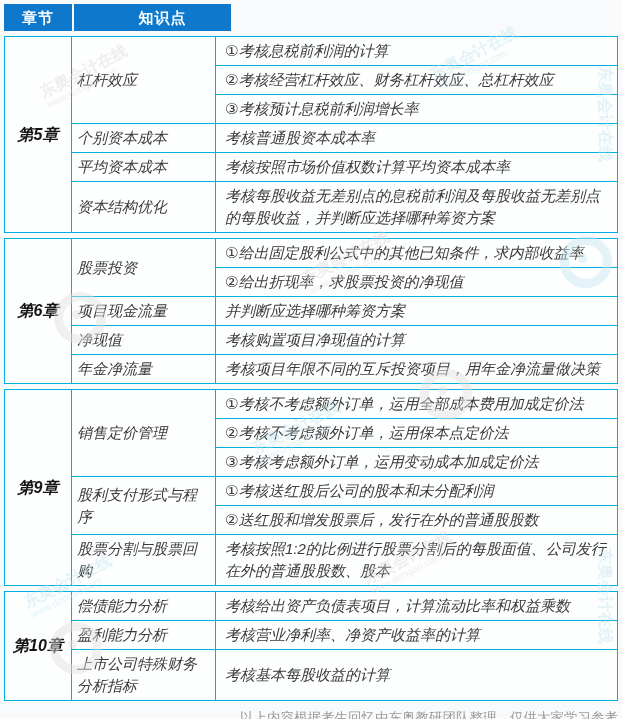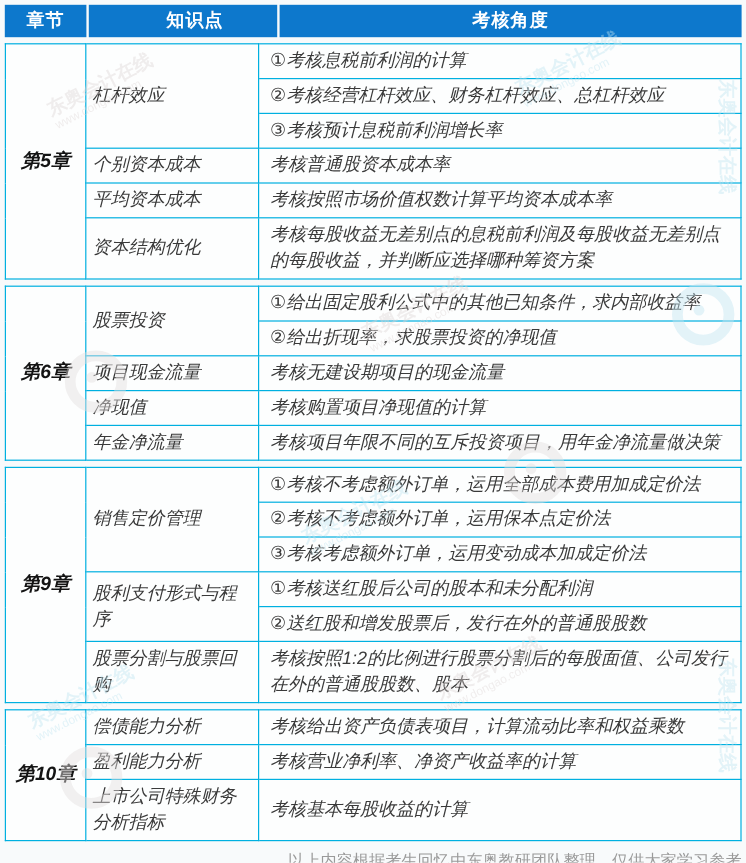--- a/index.html
+++ b/index.html
@@ -74,21 +74,20 @@
   .wmV1{left:614px;top:66px;}
   .wmV2{left:614px;top:548px;}
 </style>
 </head>
 <body>
 
 <div class="page">
   <div class="hdr">
     <div class="hcell hc1">章节</div>
     <div class="hcell hc2">知识点</div>
-    <div class="hcell hc3">考核角度</div>
   </div>
 
   <div id="table-groups">
       <table>
         <tbody>
           <tr>
             <td class="chapter" rowspan="6">第5章</td>
             <td class="topic" rowspan="3">杠杆效应</td>
             <td class="angle">①考核息税前利润的计算</td>
           </tr>
@@ -117,21 +116,21 @@
           <tr>
             <td class="chapter" rowspan="5">第6章</td>
             <td class="topic" rowspan="2">股票投资</td>
             <td class="angle">①给出固定股利公式中的其他已知条件，求内部收益率</td>
           </tr>
           <tr>
             <td class="angle">②给出折现率，求股票投资的净现值</td>
           </tr>
           <tr>
             <td class="topic" rowspan="1">项目现金流量</td>
-            <td class="angle">考核无建设期项目的现金流量</td>
+            <td class="angle">并判断应选择哪种筹资方案</td>
           </tr>
           <tr>
             <td class="topic" rowspan="1">净现值</td>
             <td class="angle">考核购置项目净现值的计算</td>
           </tr>
           <tr>
             <td class="topic" rowspan="1">年金净流量</td>
             <td class="angle">考核项目年限不同的互斥投资项目，用年金净流量做决策</td>
           </tr>
         </tbody>

